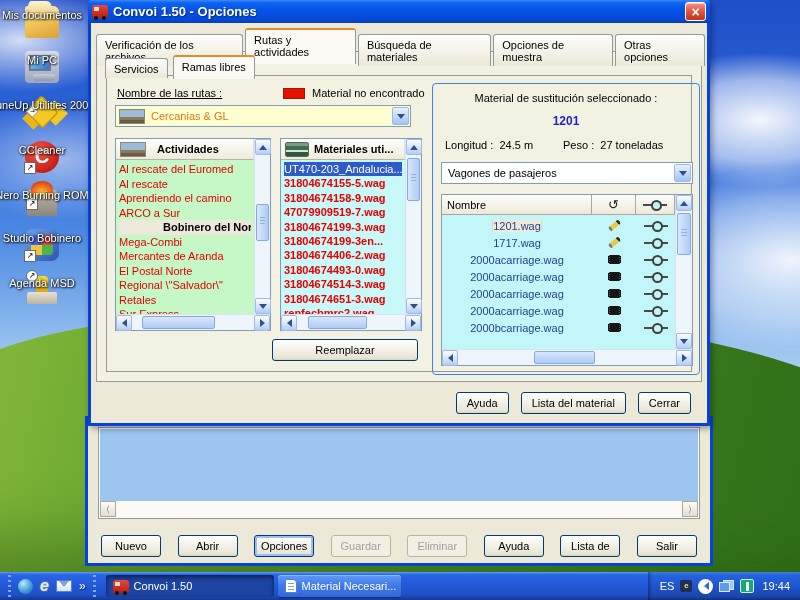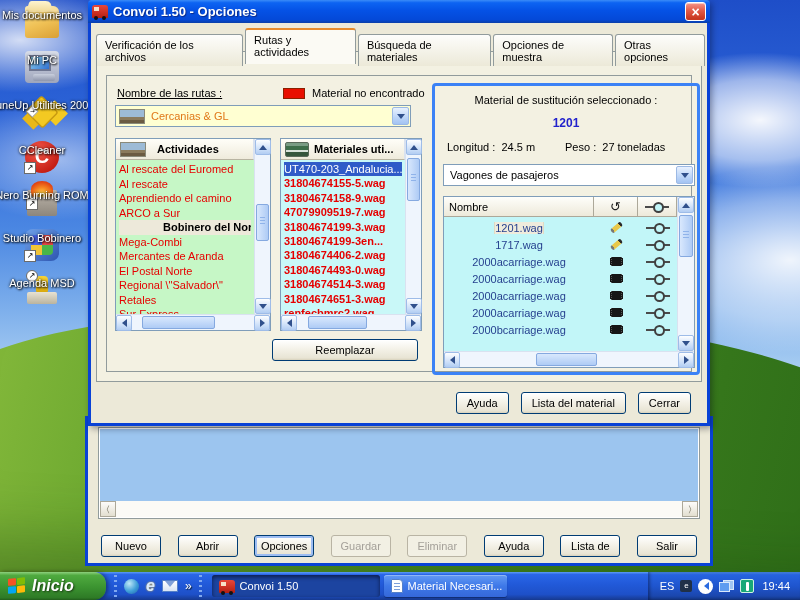--- a/index.html
+++ b/index.html
@@ -173,21 +173,21 @@
 
   .lbl { position:absolute; color:#000; white-space:nowrap; }
   .legend-swatch { position:absolute; left:192px; top:65px; width:22px; height:11px; background:#E81000; border:1px solid #8a2000; z-index:4; }
   .route-combo { left:24px; top:82px; width:296px; background:#FFFFD2; z-index:4; }
   .route-combo .val { margin-left:6px; color:#E07818; }
 
   .alist { left:24px; top:115px; width:156px; height:193px; z-index:4; }
   .mlist { left:189px; top:115px; width:142px; height:193px; z-index:4; }
   .replace-btn { position:absolute; left:181px; top:316px; width:146px; z-index:4; }
 
-  .groupbox { position:absolute; left:341px; top:60px; width:268px; height:292px; border:3px solid #3b82f6; border-radius:4px; z-index:4; }
+  .groupbox { position:absolute; left:341px; top:60px; width:268px; height:292px; border:1px solid #3b82f6; border-radius:4px; z-index:4; }
   .gb-title { position:absolute; left:0; right:0; top:8px; text-align:center; }
   .gb-value { position:absolute; left:0; right:0; top:30px; text-align:center; color:#2222CC; font-weight:bold; font-size:12px; }
   .cat-combo { left:8px; top:78px; width:252px; z-index:2; }
   .glist { left:8px; top:110px; width:252px; height:172px; }
 
   .dlg-buttons { position:absolute; right:16px; bottom:9px; display:flex; gap:12px; z-index:4; }
   .dlg-buttons .xpbtn { padding:0 10px; min-width:46px; }
 
   
   .taskbar { position:absolute; left:0; bottom:0; width:800px; height:28px; z-index:10; display:flex; align-items:center;
@@ -320,20 +320,27 @@
           <div class="tab active">Rutas y actividades</div>
 
           <div class="tab">Búsqueda de materiales</div>
 
           <div class="tab">Opciones de muestra</div>
 
           <div class="tab">Otras opciones</div>
         </div>
       <div class="tabpage"></div>
 
+      <div class="subtabs">
+        
+      
+          <div class="tab">Servicios</div>
+        
+          <div class="tab active">Ramas libres</div>
+        </div>
       <div class="subpage"></div>
 
       <div class="lbl" style="left:26px; top:64px; z-index:4;text-decoration:underline;">Nombre de las rutas :</div>
       <div class="legend-swatch" style="background: rgb(232, 16, 0);"></div>
       <div class="lbl" style="left:221px; top:64px; z-index:4;">Material no encontrado</div>
 
       <div class="combo route-combo">
         <span class="thumb-photo"></span>
         <span class="val">Cercanias &amp; GL</span>
         <span class="combo-btn"></span>
@@ -576,29 +583,20 @@
 
           <div class="xpbtn">Lista del material</div>
 
           <div class="xpbtn">Cerrar</div>
         </div>
 
     </div>
   </div>
 
   <div class="taskbar">
-    <div class="start-btn">
-      <span class="winflag">
-          <i></i>
-          <i></i>
-          <i></i>
-          <i></i>
-        </span>
-      <span class="txt">Inicio</span>
-    </div>
     <div class="ql">
       <span class="ql-sep"></span>
       <span class="g-messenger-icon"></span>
       <span class="g-internet-explorer-icon">e</span>
       <span class="g-outlook-express-icon"></span>
       <span class="ql-more">»</span>
       <span class="ql-sep"></span>
     </div>
     <div class="tasks">
 

